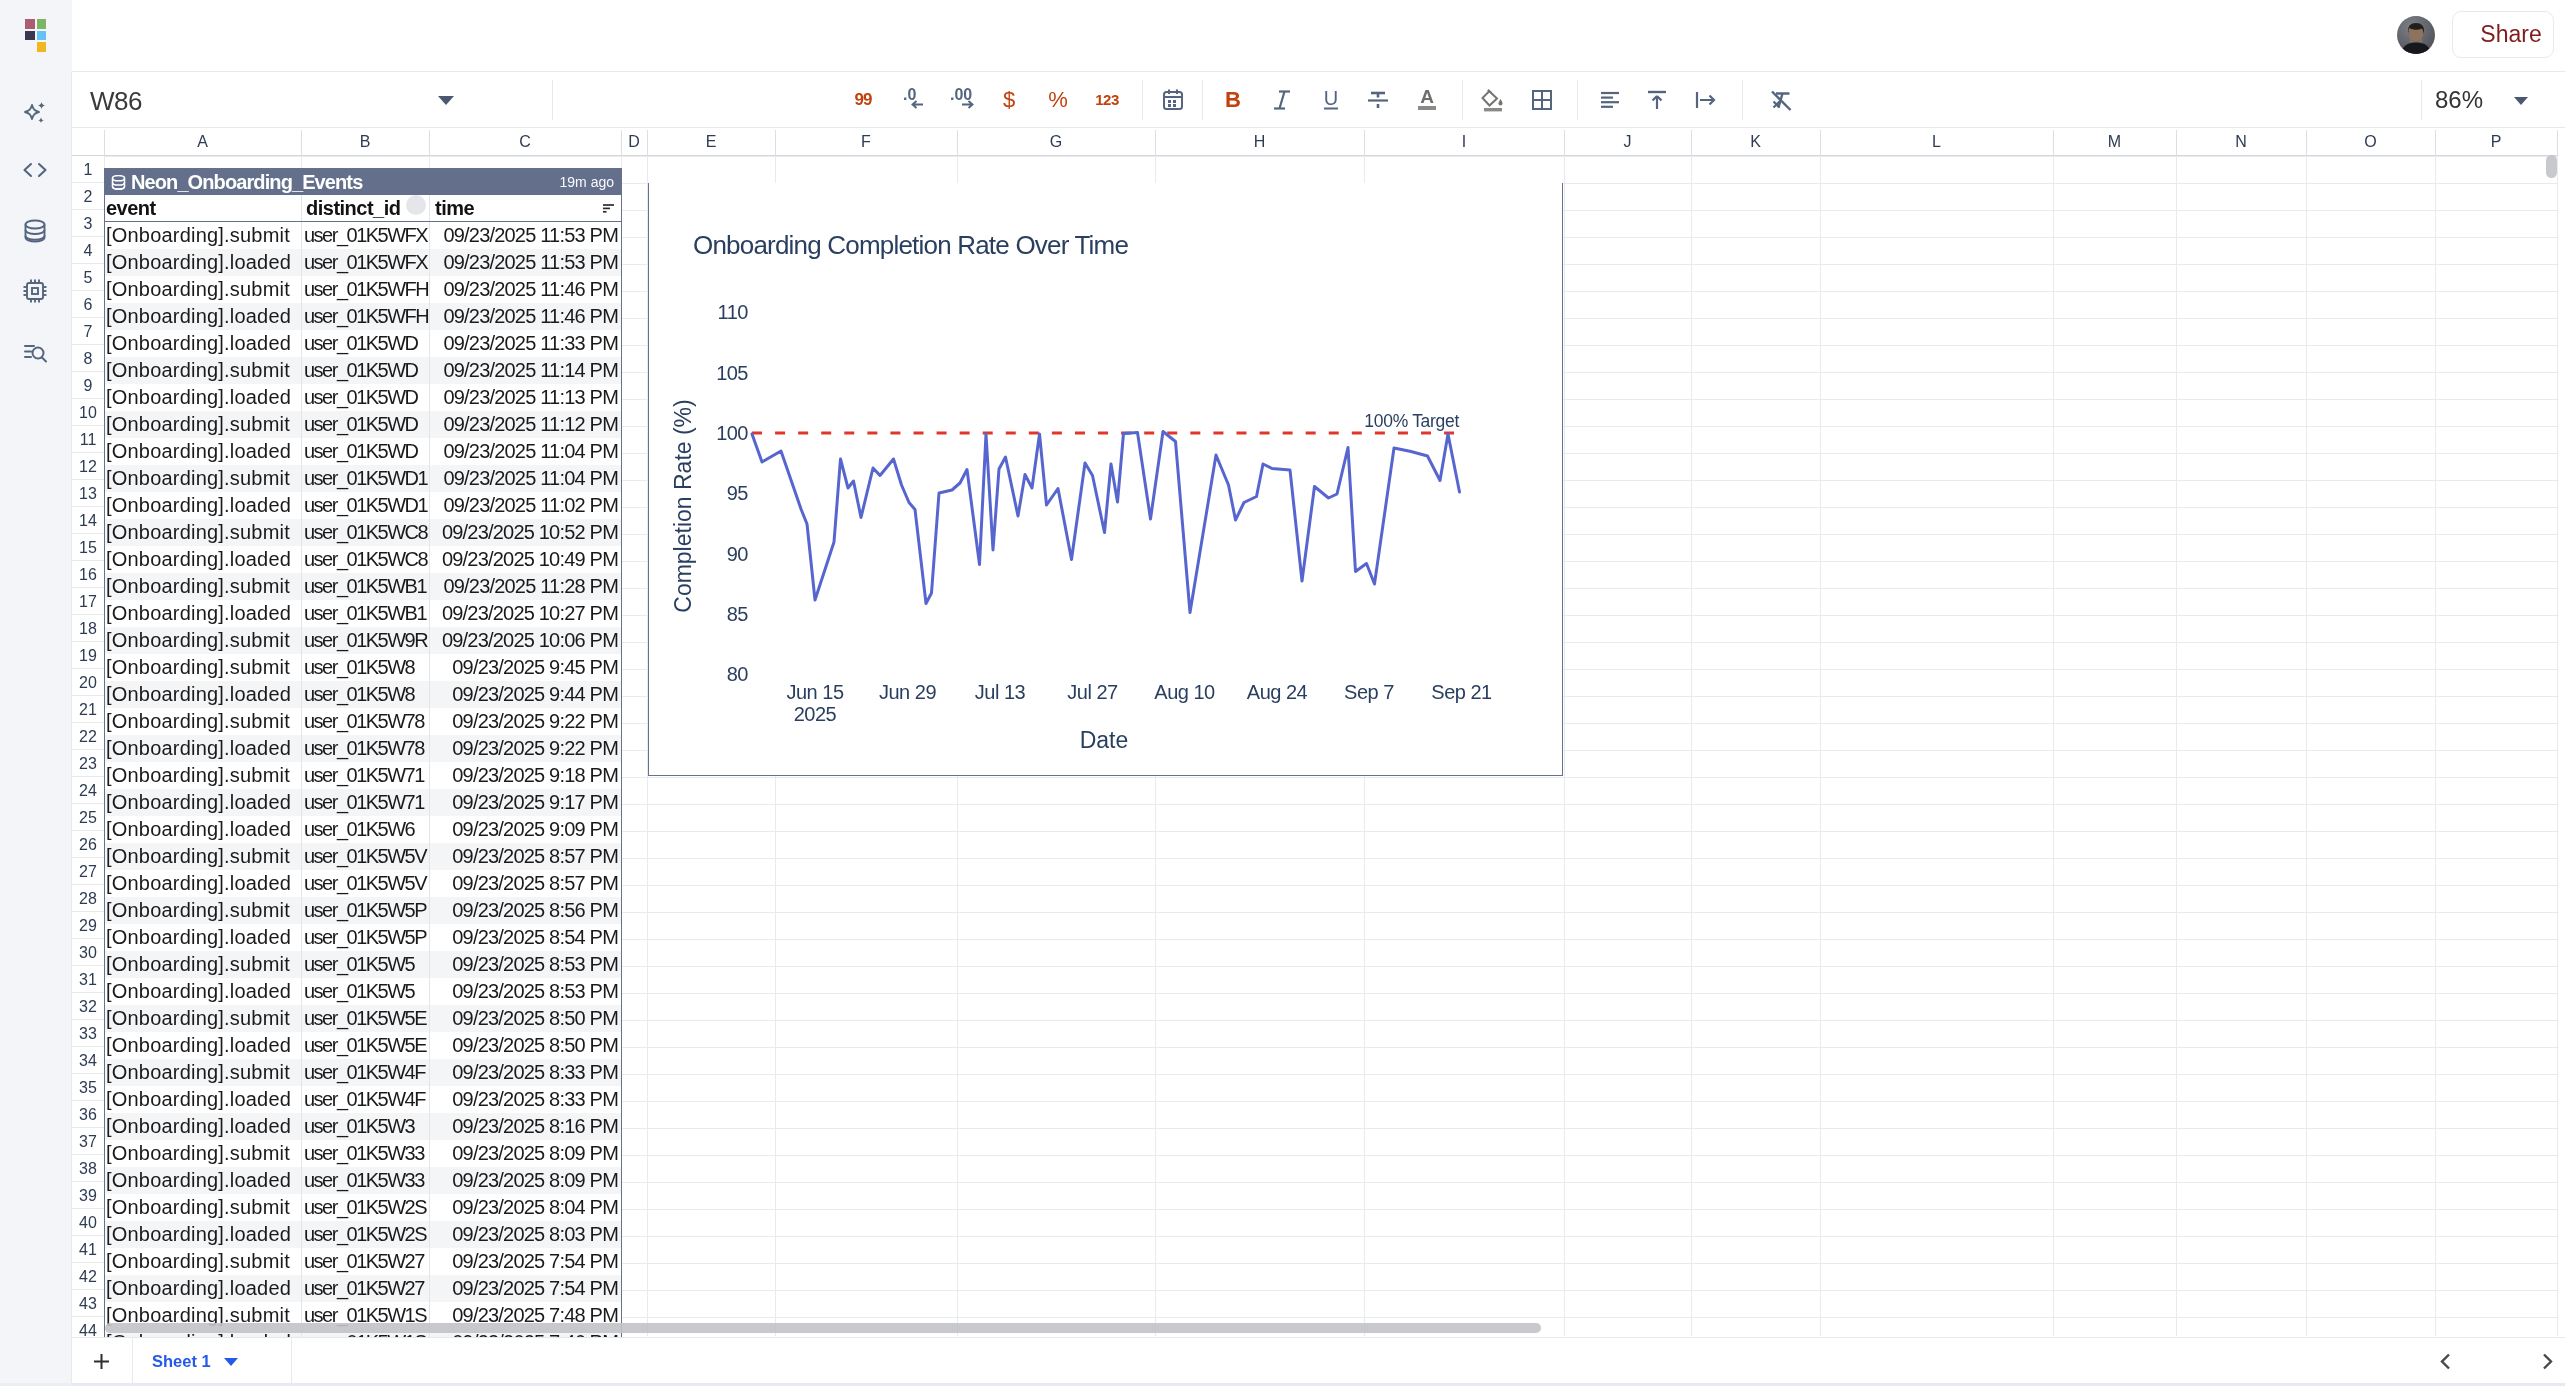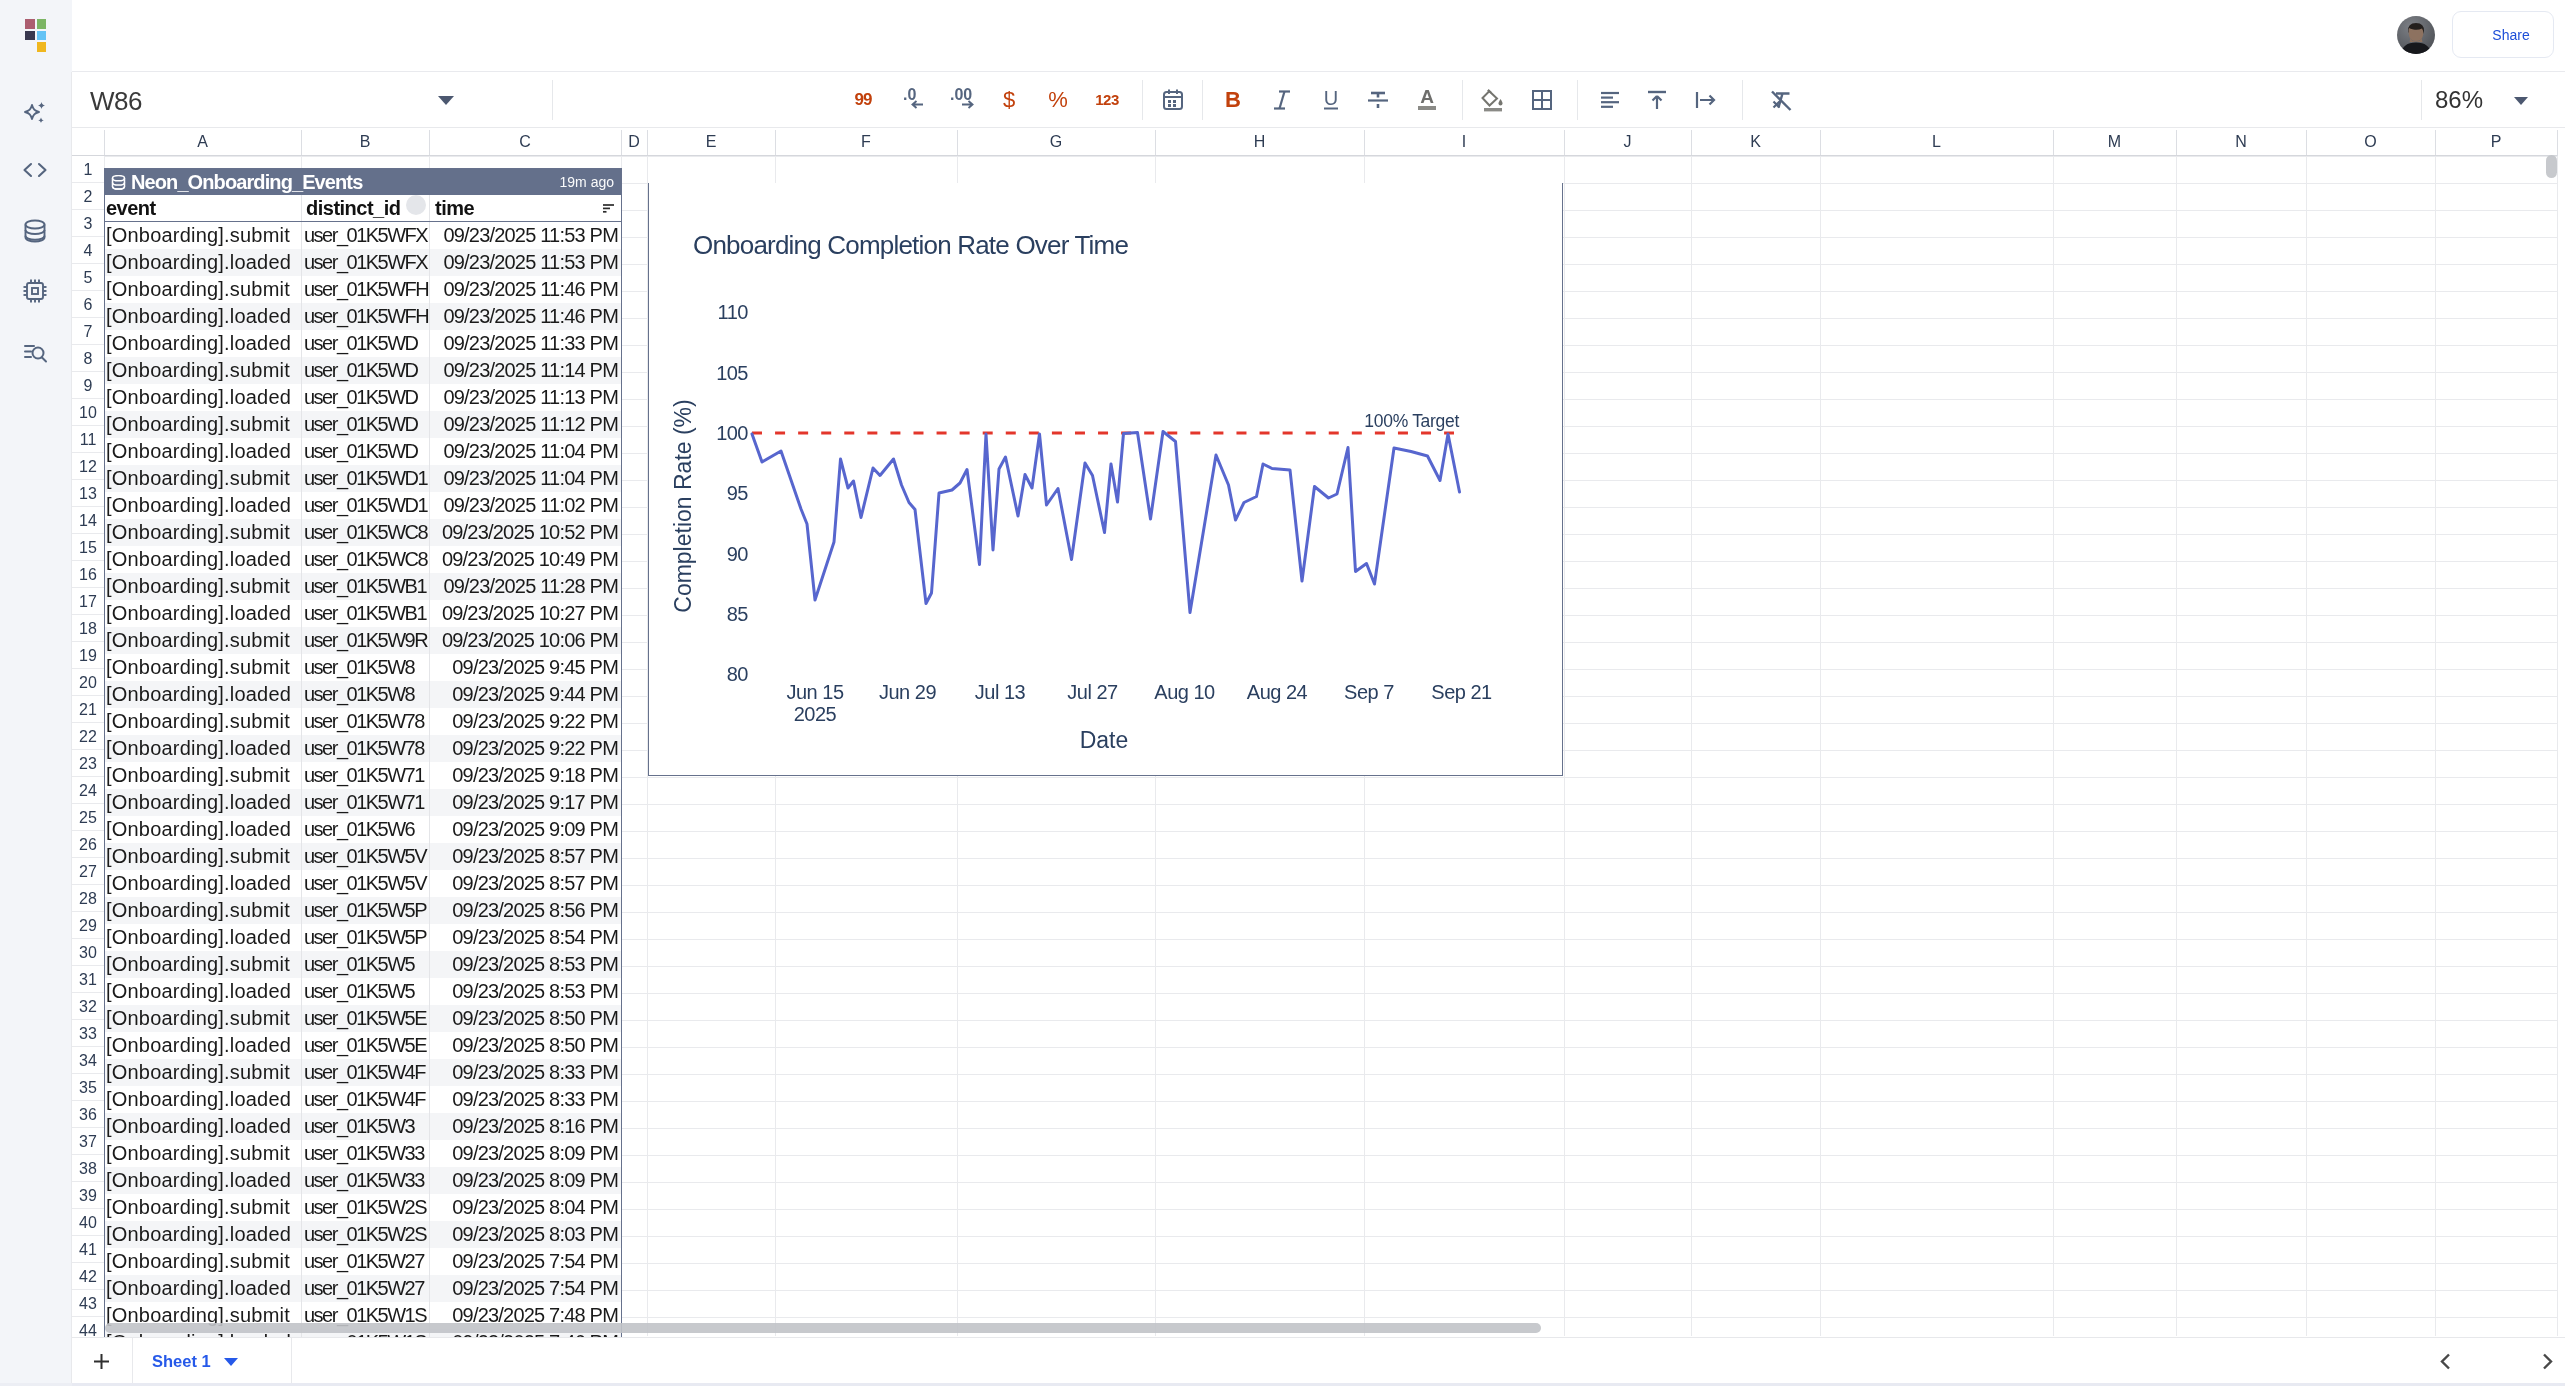--- a/index.html
+++ b/index.html
@@ -2,21 +2,21 @@
 <html><head><meta charset="utf-8">
 <style>
 * { margin:0; padding:0; box-sizing:border-box; }
 html,body { width:2565px; height:1386px; overflow:hidden; background:#fff;
   font-family:"Liberation Sans", sans-serif; -webkit-font-smoothing:antialiased; }
 #topbar { position:absolute; left:0; top:0; width:2565px; height:72px; background:#fff;
   border-bottom:1px solid #e9eaee; }
 #corner { position:absolute; left:0; top:0; width:72px; height:72px; background:#f3f5f9; }
 .lg { position:absolute; width:9.5px; height:9.5px; }
 #share { position:absolute; left:2452px; top:11px; width:102px; height:47px; border:1.5px solid #e5e9f2;
-  border-radius:9px; background:#fff; font-size:14px; font-weight:500; color:#1d4ed8;
+  border-radius:9px; background:#fff; font-size:23px; font-weight:500; color:#7f1d1d;
   display:flex; align-items:center; justify-content:center;padding-left:16px; }
 #sidebar { position:absolute; left:0; top:72px; width:72px; height:1311px; background:#f3f5f9;
   border-right:1px solid #e8e9ec; }
 .sbi { position:absolute; left:21px; }
 #fbar { position:absolute; left:72px; top:72px; width:2493px; height:56px; background:#fff;
   border-bottom:1px solid #e8e9ec; }
 #cellname { position:absolute; left:18px; top:14px; font-size:26px; color:#3a3a3a; letter-spacing:-0.5px; }
 .caret { position:absolute; width:0; height:0; border-left:8px solid transparent;
   border-right:8px solid transparent; border-top:9px solid #4c5870; }
 .tsep { position:absolute; top:8px; width:1px; height:40px; background:#e6e8eb; }

